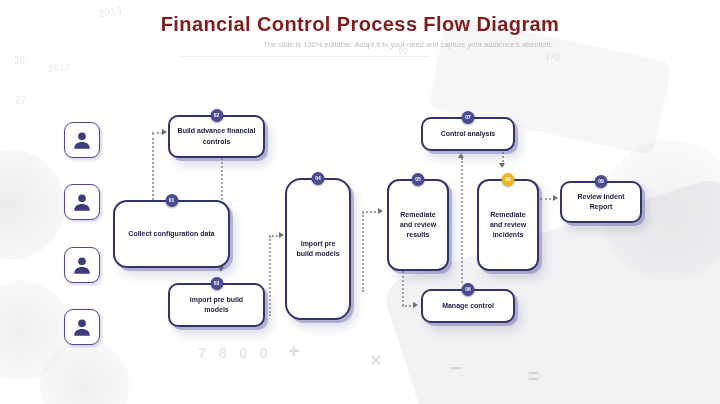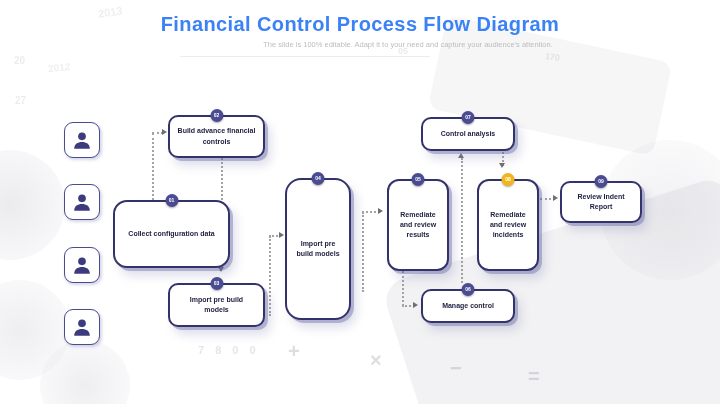--- a/index.html
+++ b/index.html
@@ -3,21 +3,21 @@
 <meta charset="utf-8">
 <style>
   html,body{margin:0;padding:0;background:#ffffff;}
   .slide{
     position:relative;width:720px;height:404px;background:#ffffff;overflow:hidden;
     font-family:"Liberation Sans",sans-serif;
   }
   
   .title{
     position:absolute;top:13px;left:0;width:100%;text-align:center;
-    font-size:20px;font-weight:bold;letter-spacing:.4px;color:#3b82f6;z-index:5;
+    font-size:20px;font-weight:bold;letter-spacing:.4px;color:#7f1d1d;z-index:5;
   }
   .subtitle{
     position:absolute;top:40px;left:0;width:100%;text-align:center;
     font-size:7.5px;color:#bdbdbd;z-index:5;padding-left:48px;
   }
   
   .wm{position:absolute;color:#33333c;font-weight:bold;z-index:1;}
   .blob{position:absolute;border-radius:50%;background:radial-gradient(circle,#c7c7cf 0%,#e9e9ee 70%,transparent 100%);z-index:0;}
   .calcbody{position:absolute;background:#b9b9c4;border-radius:24px;z-index:0;}
   .faintline{position:absolute;border-top:1px solid #000;opacity:.07;z-index:0;}
@@ -64,21 +64,21 @@
   <div class="calcbody" style="right:-50px;bottom:-70px;width:360px;height:250px;opacity:.18;transform:rotate(-18deg);"></div>
   <div class="calcbody" style="right:55px;top:38px;width:230px;height:95px;opacity:.13;transform:rotate(12deg);border-radius:12px;"></div>
   <div class="faintline" style="left:180px;top:56px;width:250px;"></div>
 
   <span class="wm" style="left:98px;top:6px;font-size:11px;opacity:.08;transform:rotate(-8deg);">2013</span>
   <span class="wm" style="left:14px;top:55px;font-size:10px;opacity:.09;">20</span>
   <span class="wm" style="left:15px;top:95px;font-size:10px;opacity:.09;">27</span>
   <span class="wm" style="left:48px;top:62px;font-size:10px;opacity:.08;transform:rotate(-6deg);">2012</span>
   <span class="wm" style="left:398px;top:46px;font-size:9px;opacity:.1;">05</span>
   <span class="wm" style="left:545px;top:52px;font-size:9px;opacity:.1;transform:rotate(8deg);">170</span>
-  <span class="wm" style="left:198px;top:344px;font-size:11px;opacity:.12;letter-spacing:4px;">7 8 0 0</span>
+  <span class="wm" style="left:198px;top:344px;font-size:15px;opacity:.12;letter-spacing:4px;">7 8 0 0</span>
 
   <span class="wm" style="left:288px;top:340px;font-size:20px;opacity:.28;color:#8a8a93;">+</span>
   <span class="wm" style="left:370px;top:349px;font-size:20px;opacity:.28;color:#8a8a93;">×</span>
   <span class="wm" style="left:450px;top:357px;font-size:20px;opacity:.28;color:#8a8a93;">−</span>
   <span class="wm" style="left:528px;top:365px;font-size:20px;opacity:.28;color:#8a8a93;">=</span>
 
   <div class="title">Financial Control Process Flow Diagram</div>
   <div class="subtitle">The slide is 100% editable. Adapt it to your need and capture your audience's attention.</div>
 
   <div class="person" style="top:122px;">

